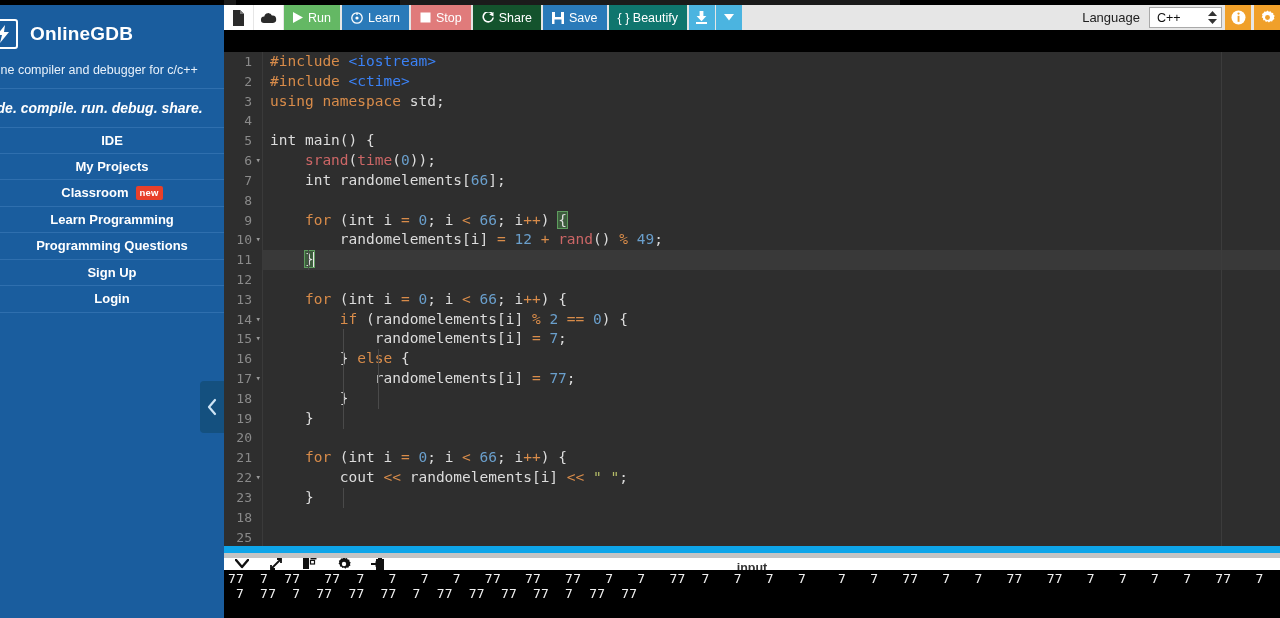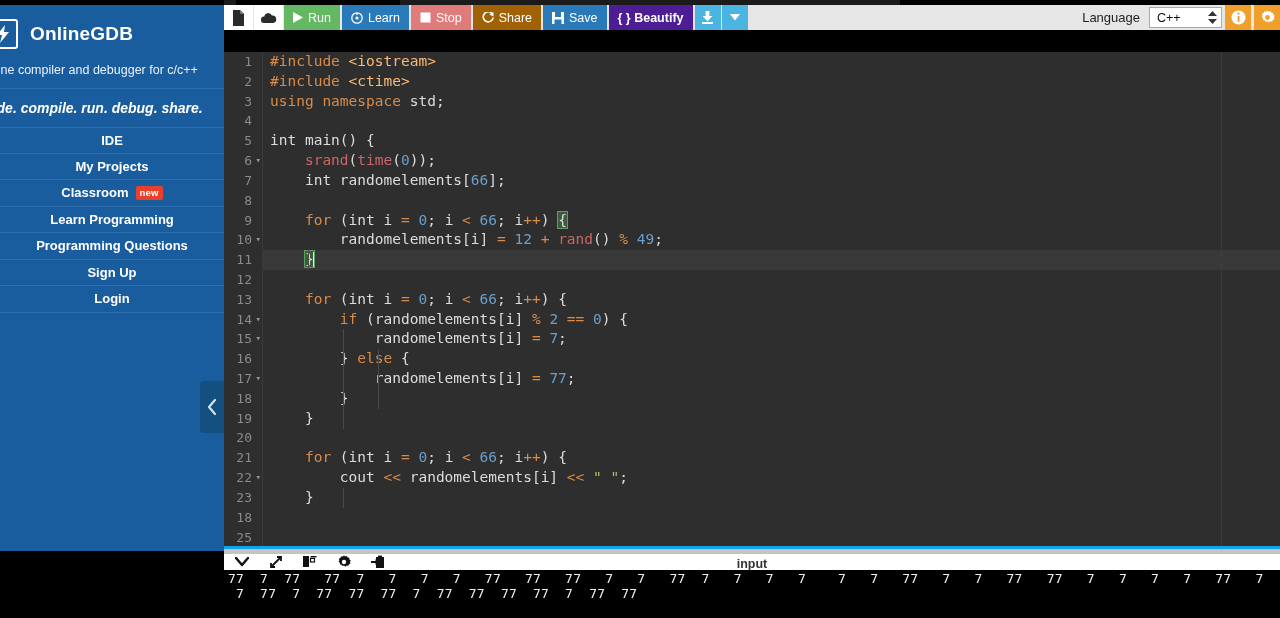--- a/index.html
+++ b/index.html
@@ -11,21 +11,21 @@
     -webkit-font-smoothing:antialiased;
   }
   #app { position:relative; width:1280px; height:618px; overflow:hidden; }
 
   
   .top-strip { position:absolute; left:0; top:0; width:1280px; height:5px; background:#000; z-index:30; }
   .top-strip .seg { position:absolute; top:0; height:5px; background:#1b1b1b; }
 
   
   .sidebar {
-    position:absolute; left:0; top:5px; width:224px; height:546px;
+    position:absolute; left:0; top:5px; width:224px; height:613px;
     background:#1a5d9e; z-index:10; overflow:hidden;
   }
   .sb-inner { position:absolute; left:-36px; top:0; width:260px; }
   .sb-brand {
     display:flex; align-items:center; gap:12px;
     padding:14px 0 14px 24px;
   }
   .sb-logo {
     width:30px; height:30px; border:2.5px solid #fff; border-radius:3px;
     display:flex; align-items:center; justify-content:center; flex:none;
@@ -73,23 +73,23 @@
     font-size:12.5px; padding:0 9px; cursor:pointer; margin-right:2px;
     border:none; height:25px; font-family:inherit; white-space:nowrap;
   }
   .tb-icobtn {
     width:29px; background:#fff; display:flex; align-items:center;
     justify-content:center; cursor:pointer; margin-right:1px; height:25px;
   }
   .b-run { background:#64b864; }
   .b-debug { background:#2a7ab9; }
   .b-stop { background:#e07b7b; }
-  .b-share { background:#a16207; }
+  .b-share { background:#14532d; }
   .b-save { background:#2a7ab9; }
-  .b-beautify { background:#4c1d95;font-weight:bold; }
+  .b-beautify { background:#0f766e; }
   .b-dl { background:#4bb4e0; width:26px; padding:0; justify-content:center; margin-right:1px; }
   .b-caret { background:#4bb4e0; width:26px; padding:0; justify-content:center; }
   .tb-right {
     margin-left:auto; display:flex; align-items:center; height:25px;
   }
   .lang-label { font-size:13px; color:#222; margin-right:9px; }
   .lang-select {
     width:73px; height:21px; background:#fff; border:1px solid #a9a9a9;
     display:flex; align-items:center; padding:0 4px 0 7px;
     font-size:12.5px; color:#111; cursor:pointer; position:relative;
@@ -134,38 +134,38 @@
   .cline {
     height:19.82px; line-height:19.82px; white-space:pre;
     padding-left:7px; color:#dcdcdc;
   }
   .cline.active { background:#393939; }
   .print-margin { position:absolute; left:958px; top:0; width:1px; height:100%; background:#3c3c3c; }
   .indent-guide { position:absolute; width:1px; background:#4a4a4a; }
 
   
   .t-pre   { color:#d98c4a; }
-  .t-inc   { color:#fdba74; }
+  .t-inc   { color:#3b82f6; }
   .t-kw    { color:#d98c4a; }
   .t-id    { color:#dcdcdc; }
   .t-fn    { color:#cc6666; }
   .t-num   { color:#6a9fcc; }
   .t-op    { color:#d98c4a; }
   .t-str   { color:#b5bd68; }
   .t-match { background:#3d5c3d; outline:1px solid #5f9e5f; }
   .caret-bar {
     display:inline-block; width:1px; height:15px; background:#e8e8e8;
     vertical-align:-3px; margin-left:-1px;
   }
 
   
   .panelbar {
     position:absolute; left:224px; top:546px; width:1056px; height:24px;
     background:#fff; display:flex; z-index:9;
-    border-top:3px solid #0ea5e9;
+    border-top:7px solid #0ea5e9;
   }
   .panelbar .strip-top { position:absolute; left:0; top:0; width:100%; height:5px; background:#c4c4c4; }
   .pb-icons { display:flex; align-items:center; padding-left:10px; gap:18px; margin-top:4px; }
   .pb-ico { cursor:pointer; display:flex; align-items:center; justify-content:center; width:16px; height:16px; }
   .pb-label {
     position:absolute; left:0; right:0; text-align:center; top:8px;
     font-size:12.5px; color:#333; font-weight:bold; pointer-events:none;
   }
   .console {
     position:absolute; left:224px; top:570px; width:1056px; height:48px;

